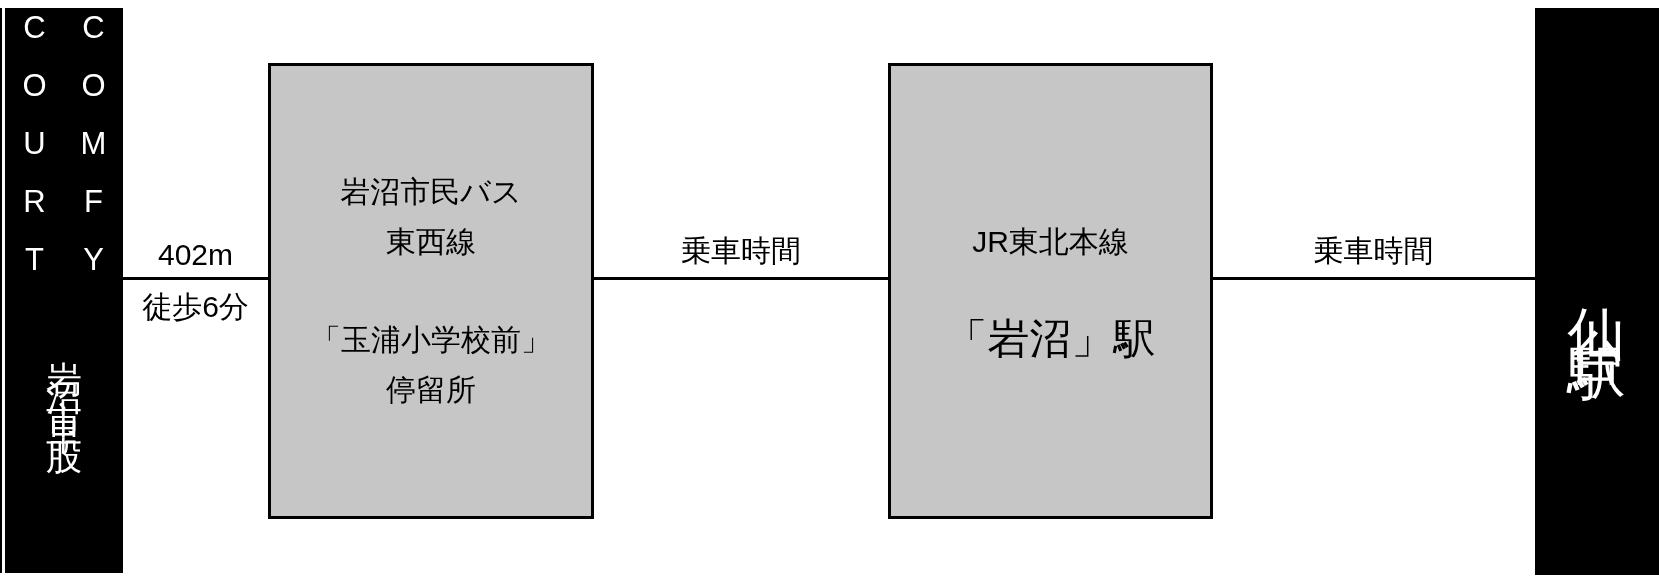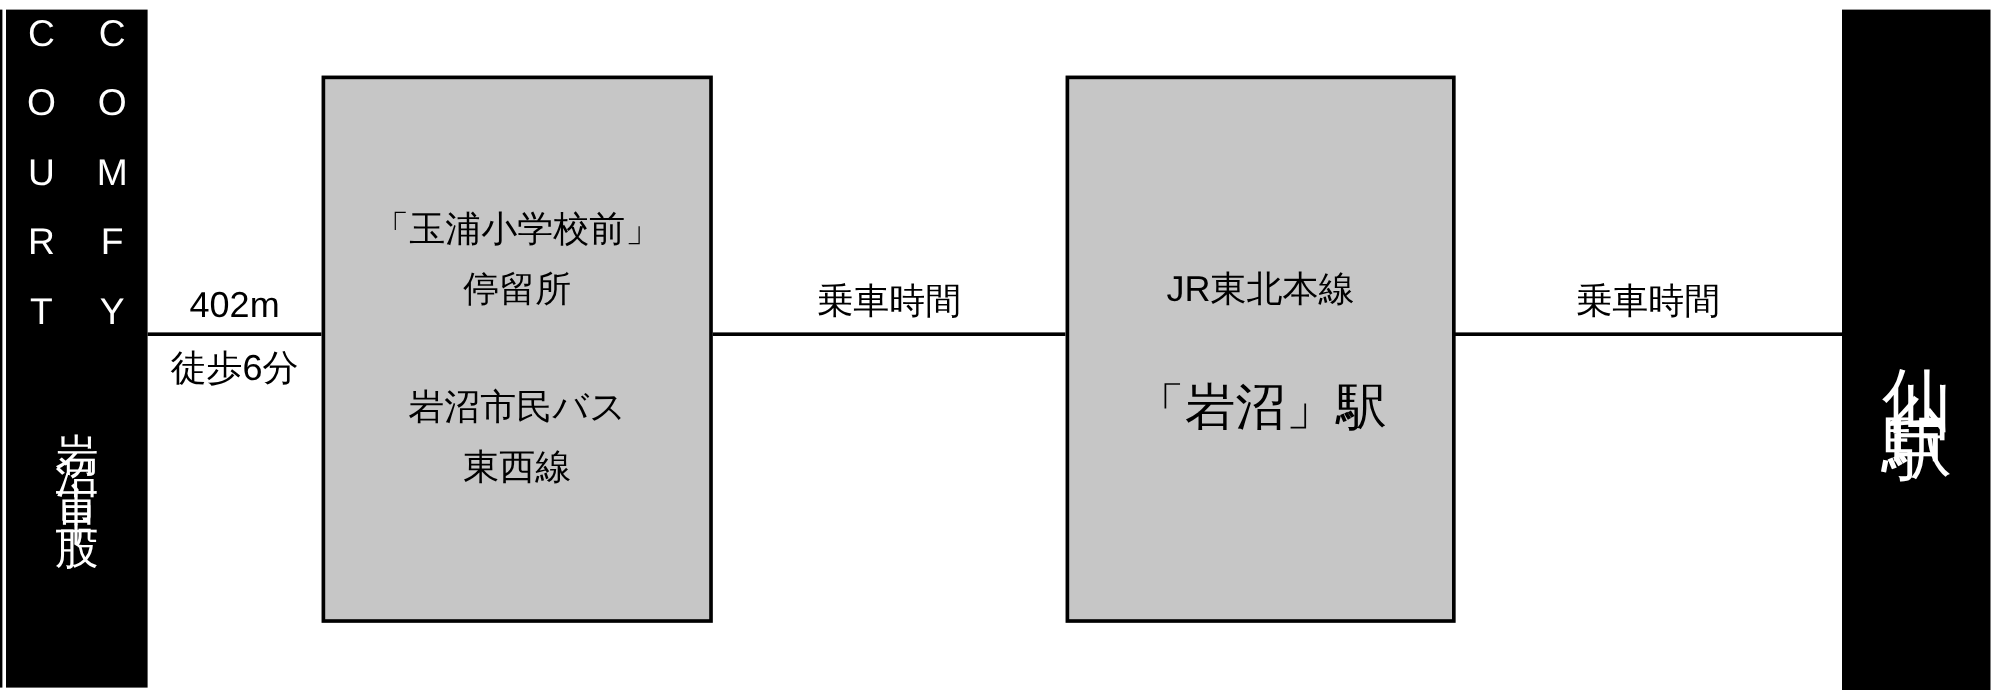--- a/index.html
+++ b/index.html
@@ -54,26 +54,26 @@
   </div>
 
   <div class="segment walk">
     <div class="seg-top">402m</div>
     <div class="seg-line"></div>
     <div class="seg-bottom">徒歩6分</div>
   </div>
 
   <div class="node-box bus-box">
     <div class="group">
+      <div>岩沼市民バス</div>
+      <div>東西線</div>
+    </div>
+    <div class="group">
       <div>「玉浦小学校前」</div>
       <div>停留所</div>
-    </div>
-    <div class="group">
-      <div>岩沼市民バス</div>
-      <div>東西線</div>
     </div>
   </div>
 
   <div class="segment ride1">
     <div class="seg-top">乗車時間</div>
     <div class="seg-line"></div>
   </div>
 
   <div class="node-box train-box">
     <div class="group">

